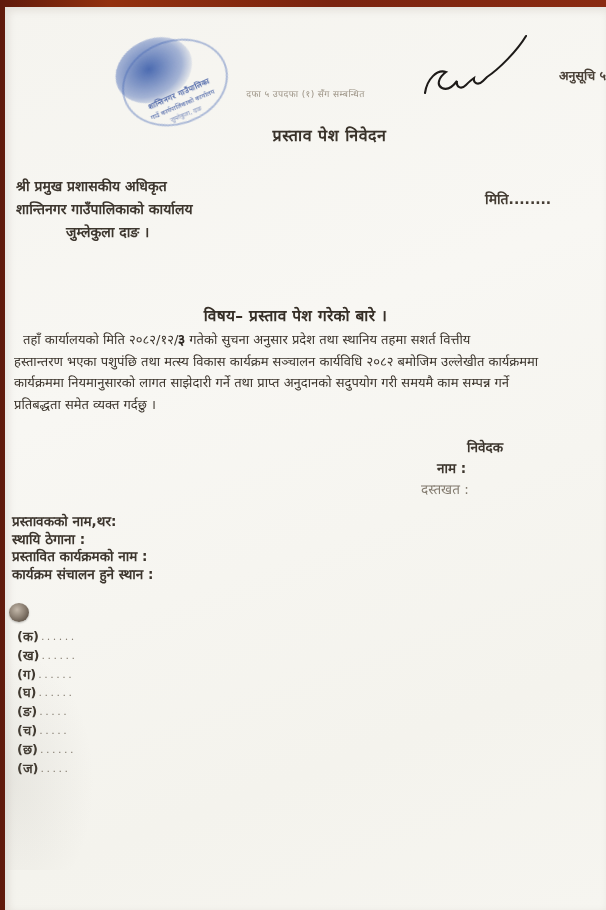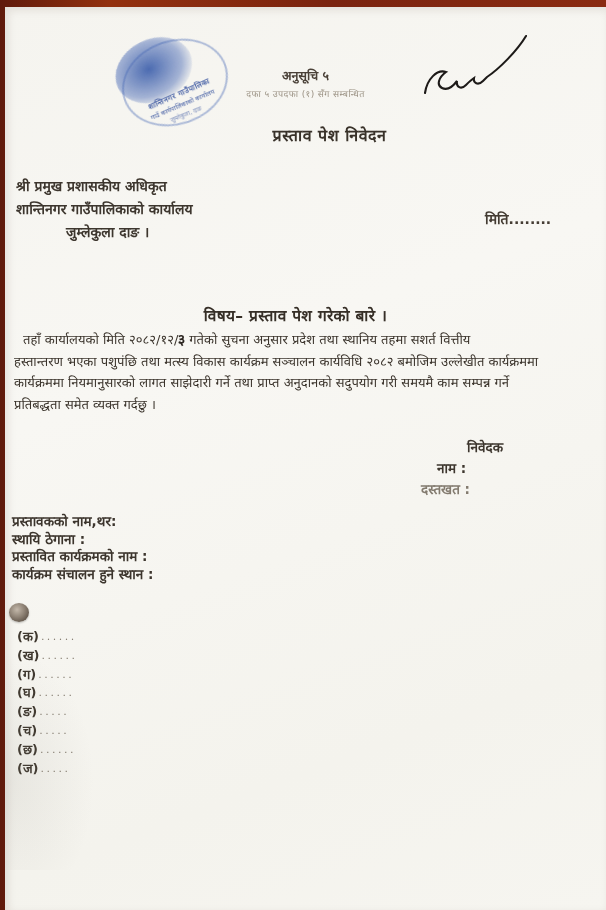--- a/index.html
+++ b/index.html
@@ -28,46 +28,46 @@
     background:radial-gradient(ellipse at 45% 45%,rgba(52,88,168,0.88) 0%,rgba(64,98,178,0.45) 55%,rgba(70,100,180,0.0) 78%);
     filter:blur(0.6px);transform:rotate(-8deg);
   }
   .stamp-text{position:absolute;left:0;width:100%;text-align:center;color:rgba(35,66,150,0.80);filter:blur(0.35px);white-space:nowrap;}
   .stamp-t1{bottom:33px;font-size:7.5px;font-weight:700;transform:rotate(-5deg);letter-spacing:0.5px;}
   .stamp-t2{bottom:22px;font-size:6.5px;transform:rotate(-4deg);}
   .stamp-t3{bottom:12px;font-size:6px;color:rgba(35,66,150,0.60);transform:rotate(-3deg);}
 
   
   .header{position:absolute;left:0;right:0;top:60px;text-align:center;}
-  .schedule{font-size:12.5px;font-weight:700;color:#4a4138;}
+  .schedule{font-size:12.5px;font-weight:700;color:#4a4138;text-align:right;}
   .section-ref{font-size:9px;color:#9b9284;margin-top:3px;letter-spacing:0.4px;}
   .form-title{font-size:16px;font-weight:700;margin-top:24px;color:#39322a;letter-spacing:0.5px;padding-left:48px;}
 
   
   .signature{position:absolute;left:414px;top:22px;}
 
   
   .recipient{position:absolute;left:11px;top:168px;font-size:14px;font-weight:600;line-height:23px;color:#3d362e;}
   .recipient .indent{padding-left:50px;}
-  .date-label{position:absolute;left:480px;top:182px;font-size:14px;font-weight:600;color:#443c33;margin-top:20px;}
+  .date-label{position:absolute;left:480px;top:182px;font-size:14px;font-weight:600;color:#443c33;}
 
   
   .subject{position:absolute;left:0;right:20px;top:277px;text-align:center;font-size:15.5px;font-weight:700;color:#362f27;letter-spacing:0.3px;margin-top:20px;}
 
   
   .body-para{position:absolute;left:9px;top:322px;width:590px;font-size:13px;font-weight:500;line-height:21.5px;color:#3b342c;overflow:hidden;}
   .body-line{white-space:nowrap;}
   .body-line.first{padding-left:9px;}
   .hand-digit{font-weight:800;color:#2b2520;display:inline-block;transform:rotate(-3deg) scale(1.1);}
 
   
   .applicant{position:absolute;left:416px;top:430px;font-size:13.5px;font-weight:600;line-height:21px;color:#3d362e;}
   .applicant .a-title{padding-left:46px;}
   .applicant .a-name{padding-left:16px;}
-  .applicant .a-sig{color:#837b6f;font-weight:700;}
+  .applicant .a-sig{color:#837b6f;font-weight:400;}
 
   
   .fields{position:absolute;left:7px;top:506px;font-size:13.5px;font-weight:600;line-height:17.5px;color:#3c352d;}
 
   
   .docs-heading{position:absolute;left:7px;top:594px;font-size:13.5px;font-weight:600;color:#3c352d;}
   .hole-punch{
     position:absolute;left:4px;top:596px;width:20px;height:19px;border-radius:50%;
     background:radial-gradient(circle at 40% 35%,#c3b8aa 0%,#8d8174 45%,#5e5348 80%,#4e453c 100%);
     box-shadow:0 1px 2px rgba(0,0,0,0.25);

